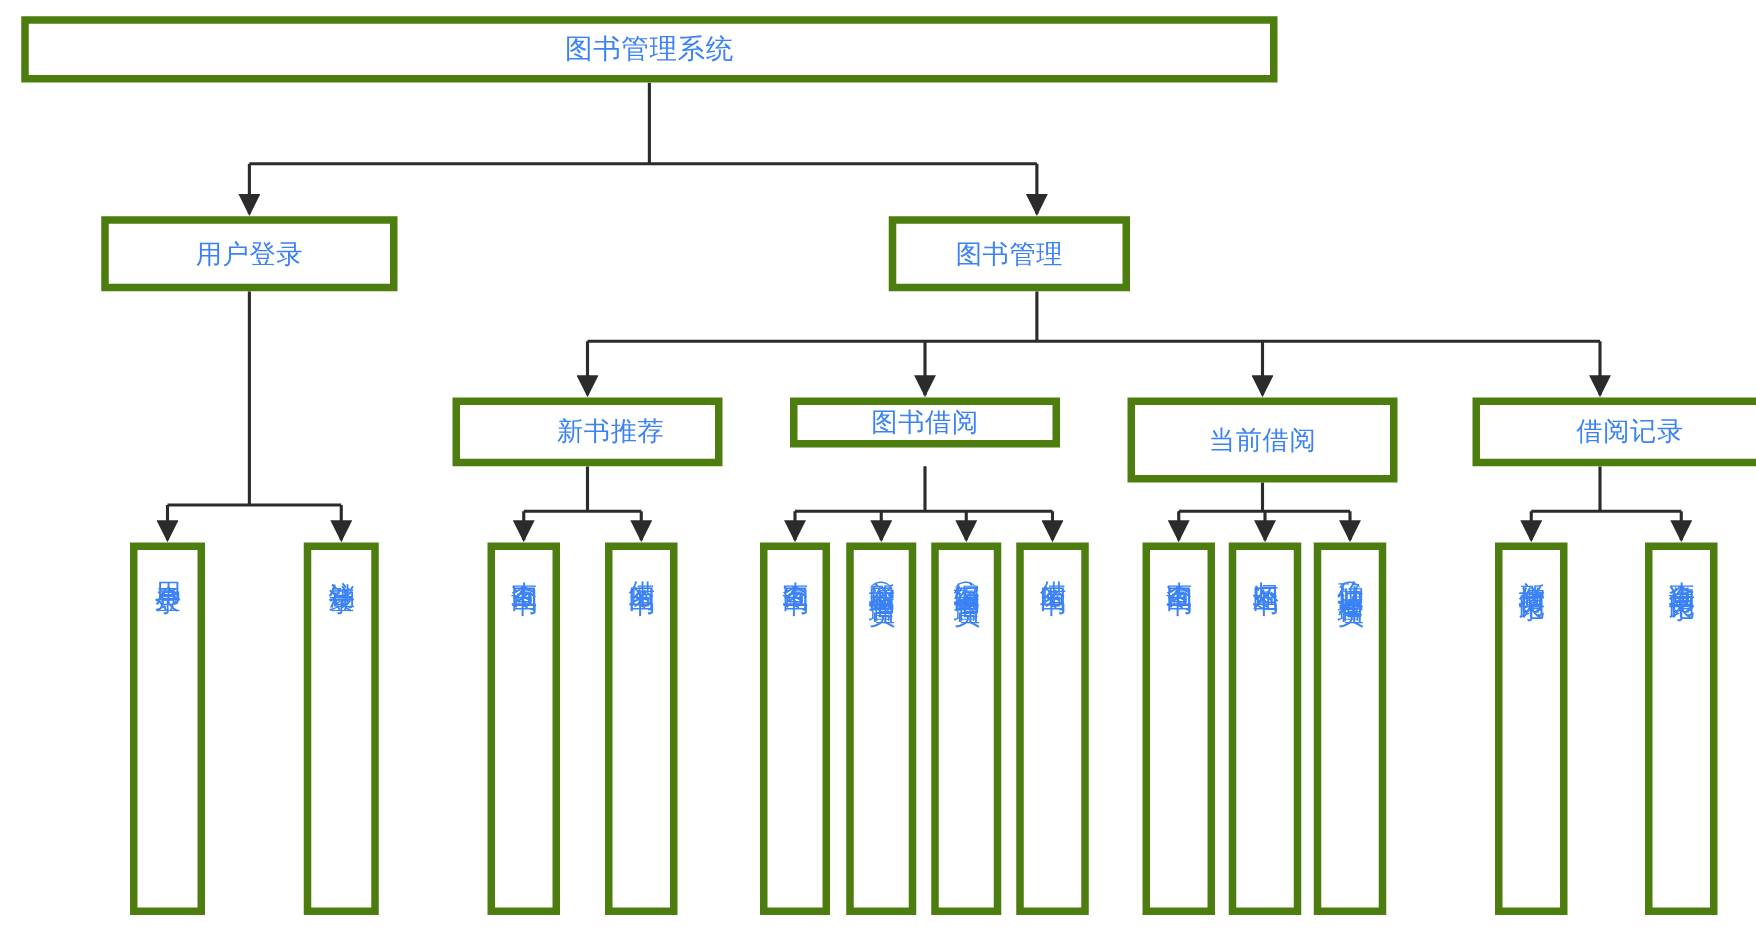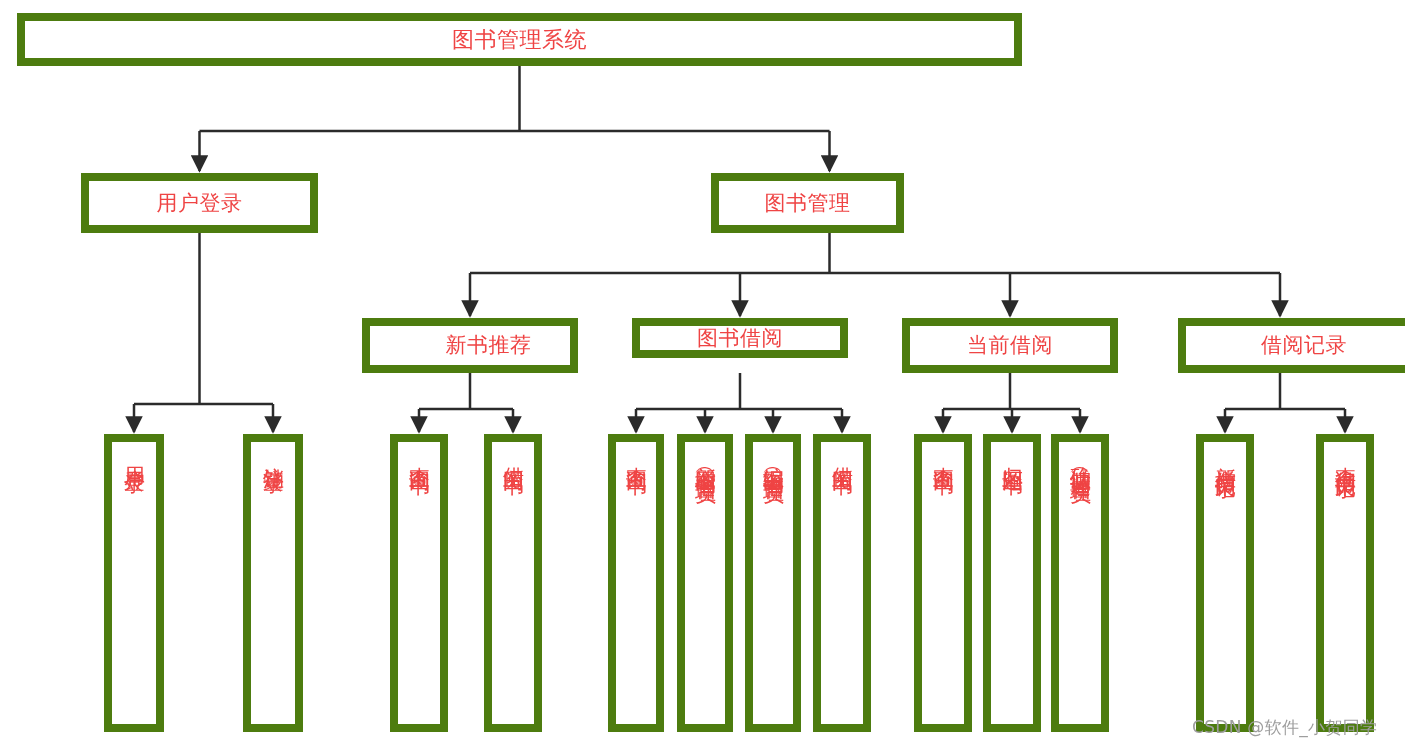--- a/index.html
+++ b/index.html
@@ -22,25 +22,25 @@
     left: 0;
     top: 0;
     width: 1405px;
     height: 747px;
     pointer-events: none;
   }
   .node {
     position: absolute;
     box-sizing: border-box;
     background: #ffffff;
-    border: 8px solid #4d7c0f;
+    border: 6px solid #4d7c0f;
     display: flex;
     align-items: center;
     justify-content: center;
-    color: #ef4444;
+    color: #3b82f6;
     z-index: 2;
   }
   .node-label {
     display: block;
     text-align: center;
     line-height: 1.18;
     letter-spacing: 0.5px;
   }
   .node.horizontal .node-label {
     font-size: 21px;
@@ -126,21 +126,21 @@
       </div>
       <div class="node horizontal" style="left: 711px; top: 173px; width: 193px; height: 60px;">
         <span class="node-label">图书管理</span>
       </div>
       <div class="node horizontal" style="left: 362px; top: 318px; width: 216px; height: 55px; padding-left: 37px;">
         <span class="node-label">新书推荐</span>
       </div>
       <div class="node horizontal" style="left: 632px; top: 318px; width: 216px; height: 40px;">
         <span class="node-label">图书借阅</span>
       </div>
-      <div class="node horizontal" style="left: 902px; top: 318px; width: 216px; height: 55px;">
+      <div class="node horizontal" style="left: 902px; top: 318px; width: 216px; height: 68px;">
         <span class="node-label">当前借阅</span>
       </div>
       <div class="node horizontal" style="left: 1134px; top: 318px; width: 252px; height: 55px; margin-left: 44px;">
         <span class="node-label">借阅记录</span>
       </div>
       <div class="node vertical" style="left: 104px; top: 434px; width: 60px; height: 298px;">
         <span class="node-label">用户登录</span>
       </div>
       <div class="node vertical" style="left: 243px; top: 434px; width: 60px; height: 298px;">
         <span class="node-label">注销登录</span>
@@ -173,14 +173,13 @@
         <span class="node-label">确认归还（管理员）</span>
       </div>
       <div class="node vertical" style="left: 1196px; top: 434px; width: 58px; height: 298px;">
         <span class="node-label">新增借阅记录</span>
       </div>
       <div class="node vertical" style="left: 1316px; top: 434px; width: 58px; height: 298px;">
         <span class="node-label">查询借阅记录</span>
       </div>
     </div>
 
-  <div class="watermark">CSDN @软件_小贺同学</div>
 </div>
 
 </body></html>

